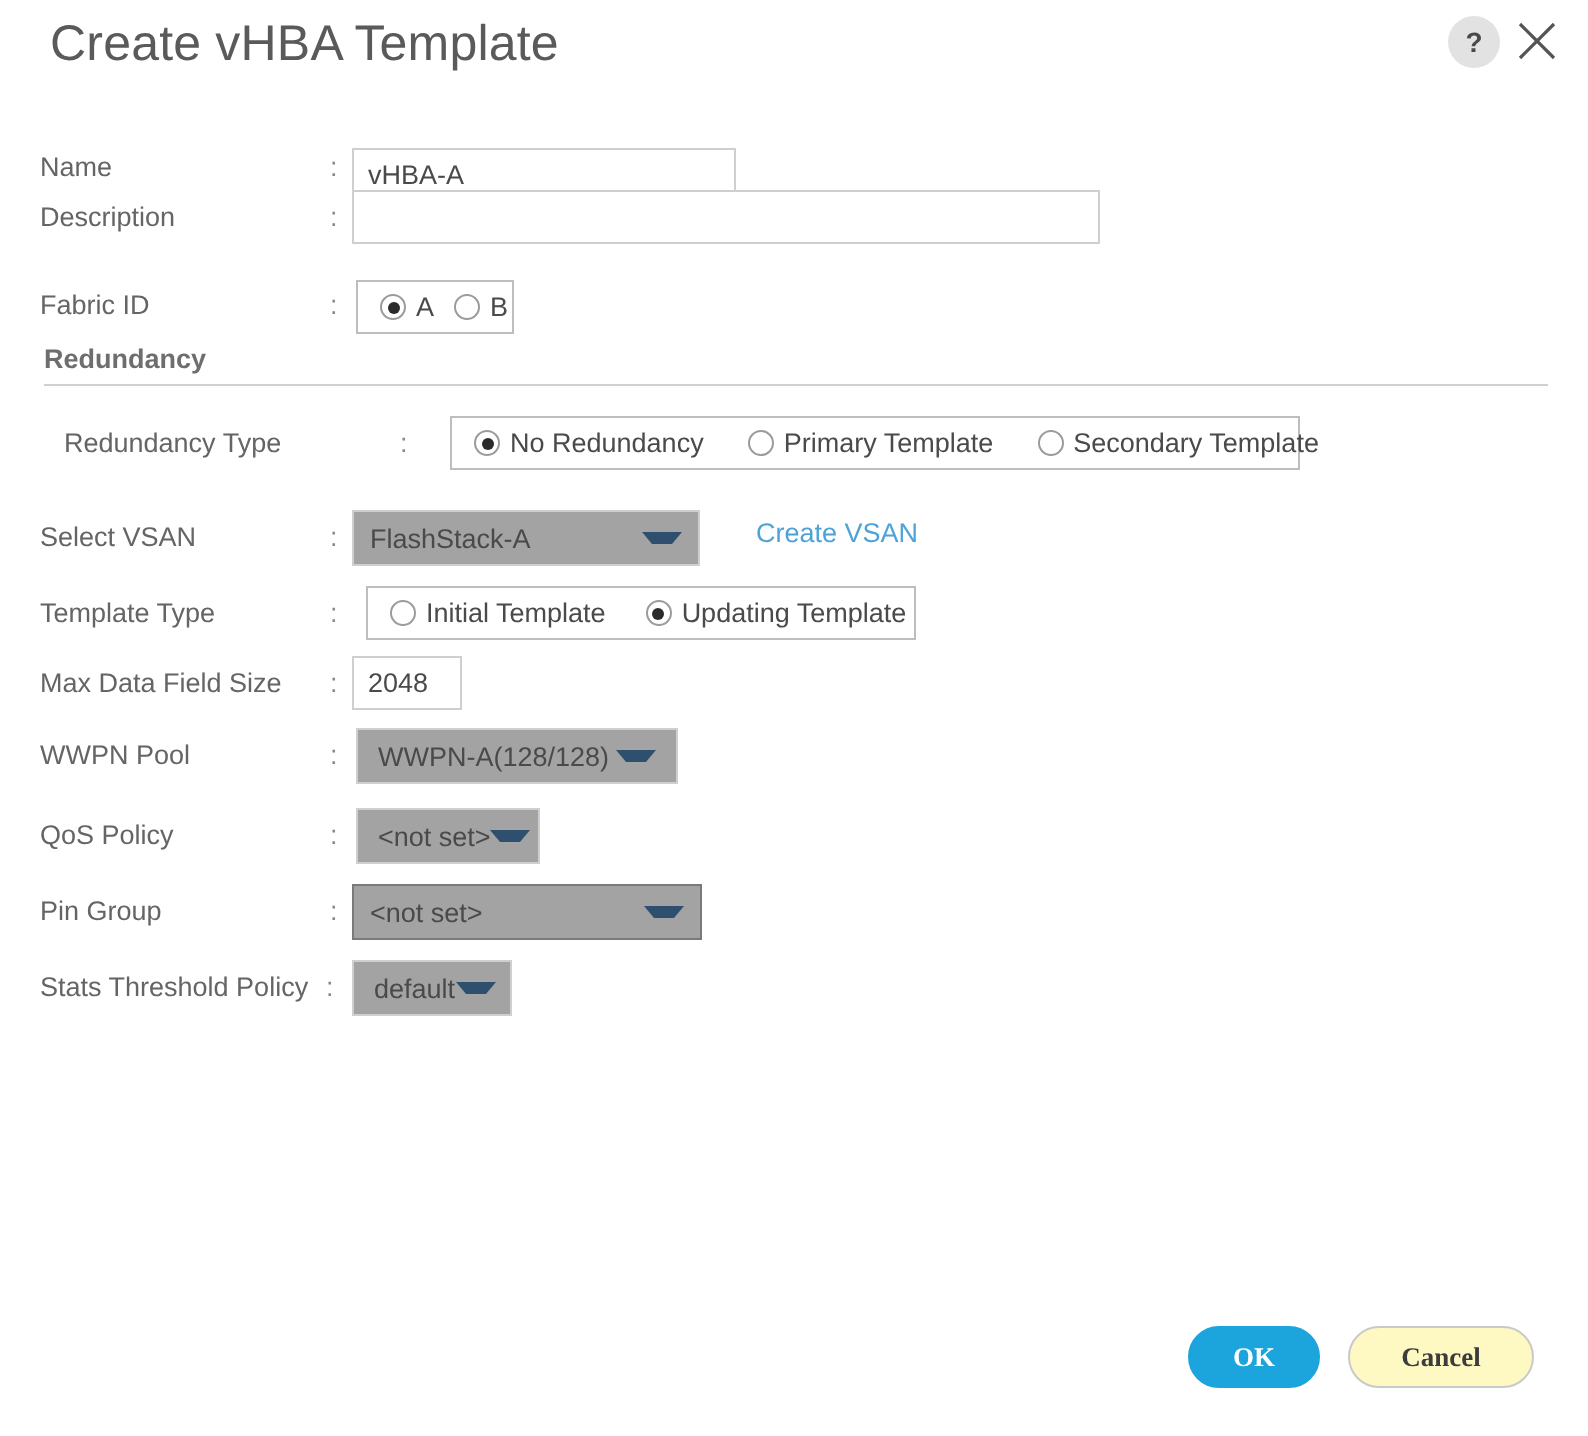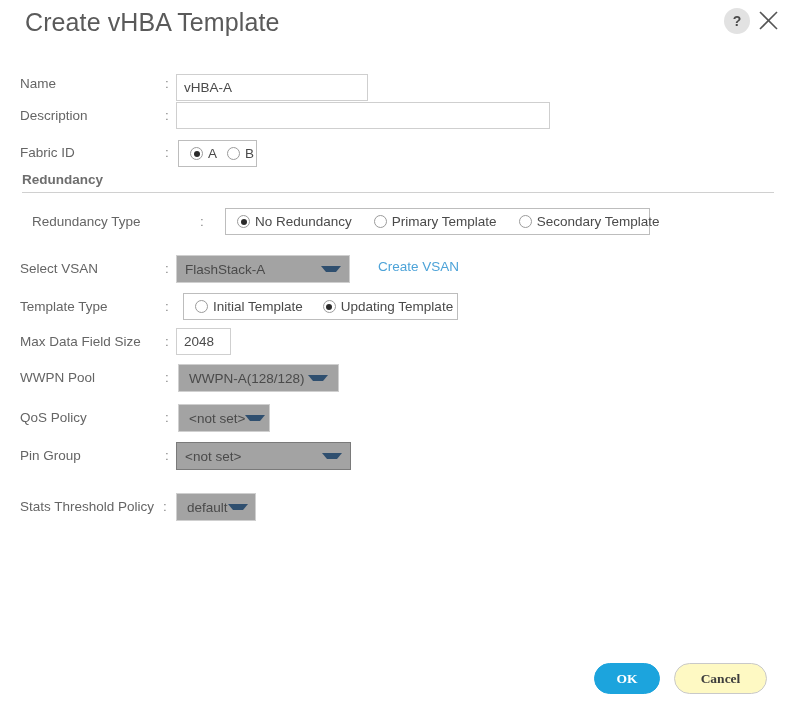--- a/index.html
+++ b/index.html
@@ -227,21 +227,21 @@
       </svg>
     </div>
   </div>
 
   <div class="row" style="top:70px;height:30px;">
     <div class="lbl" style="top:4px;">Name</div>
     <div class="colon" style="top:4px;">:</div>
     <input class="tinput" style="left: 176px; top: 4px; width: 192px;" value="vHBA-A">
   </div>
 
-  <div class="row" style="top:102px;height:30px;padding-left:22px;">
+  <div class="row" style="top:95px;height:30px;padding-left:22px;">
     <div class="lbl" style="top:4px;">Description</div>
     <div class="colon" style="top:4px;">:</div>
     <input class="tinput" style="left: 176px; top: 0px; width: 374px;" value="">
   </div>
 
   <div class="row" style="top:140px;height:30px;">
     <div class="lbl" style="top:3px;">Fabric ID</div>
     <div class="colon" style="top:3px;">:</div>
     <div class="rgroup" style="left:178px;top:0px;width:79px;">
       <div class="ropt">
@@ -328,21 +328,21 @@
 
   <div class="row" style="top:442px;height:30px;">
     <div class="lbl" style="top:4px;">Pin Group</div>
     <div class="colon" style="top:4px;">:</div>
     <div class="ddl tight focused" style="left:176px;top:0px;width:175px;padding:0 8px;">
       <span class="val">&lt;not set&gt;</span>
       <span class="caret"></span>
     </div>
   </div>
 
-  <div class="row" style="top:480px;height:30px;margin-top:13px;">
+  <div class="row" style="top:480px;height:30px;">
     <div class="lbl" style="top:4px;">Stats Threshold Policy</div>
     <div class="colon" style="left:163px;top:4px;">:</div>
     <div class="ddl" style="left:176px;top:0px;width:80px;padding:0 10px;">
       <span class="val">default</span>
       <span class="caret"></span>
     </div>
   </div>
 
   <div class="btn btn-ok" style="left:594px;top:663px;width:66px;">OK</div>
   <div class="btn btn-cancel" style="left:674px;top:663px;width:93px;">Cancel</div>

